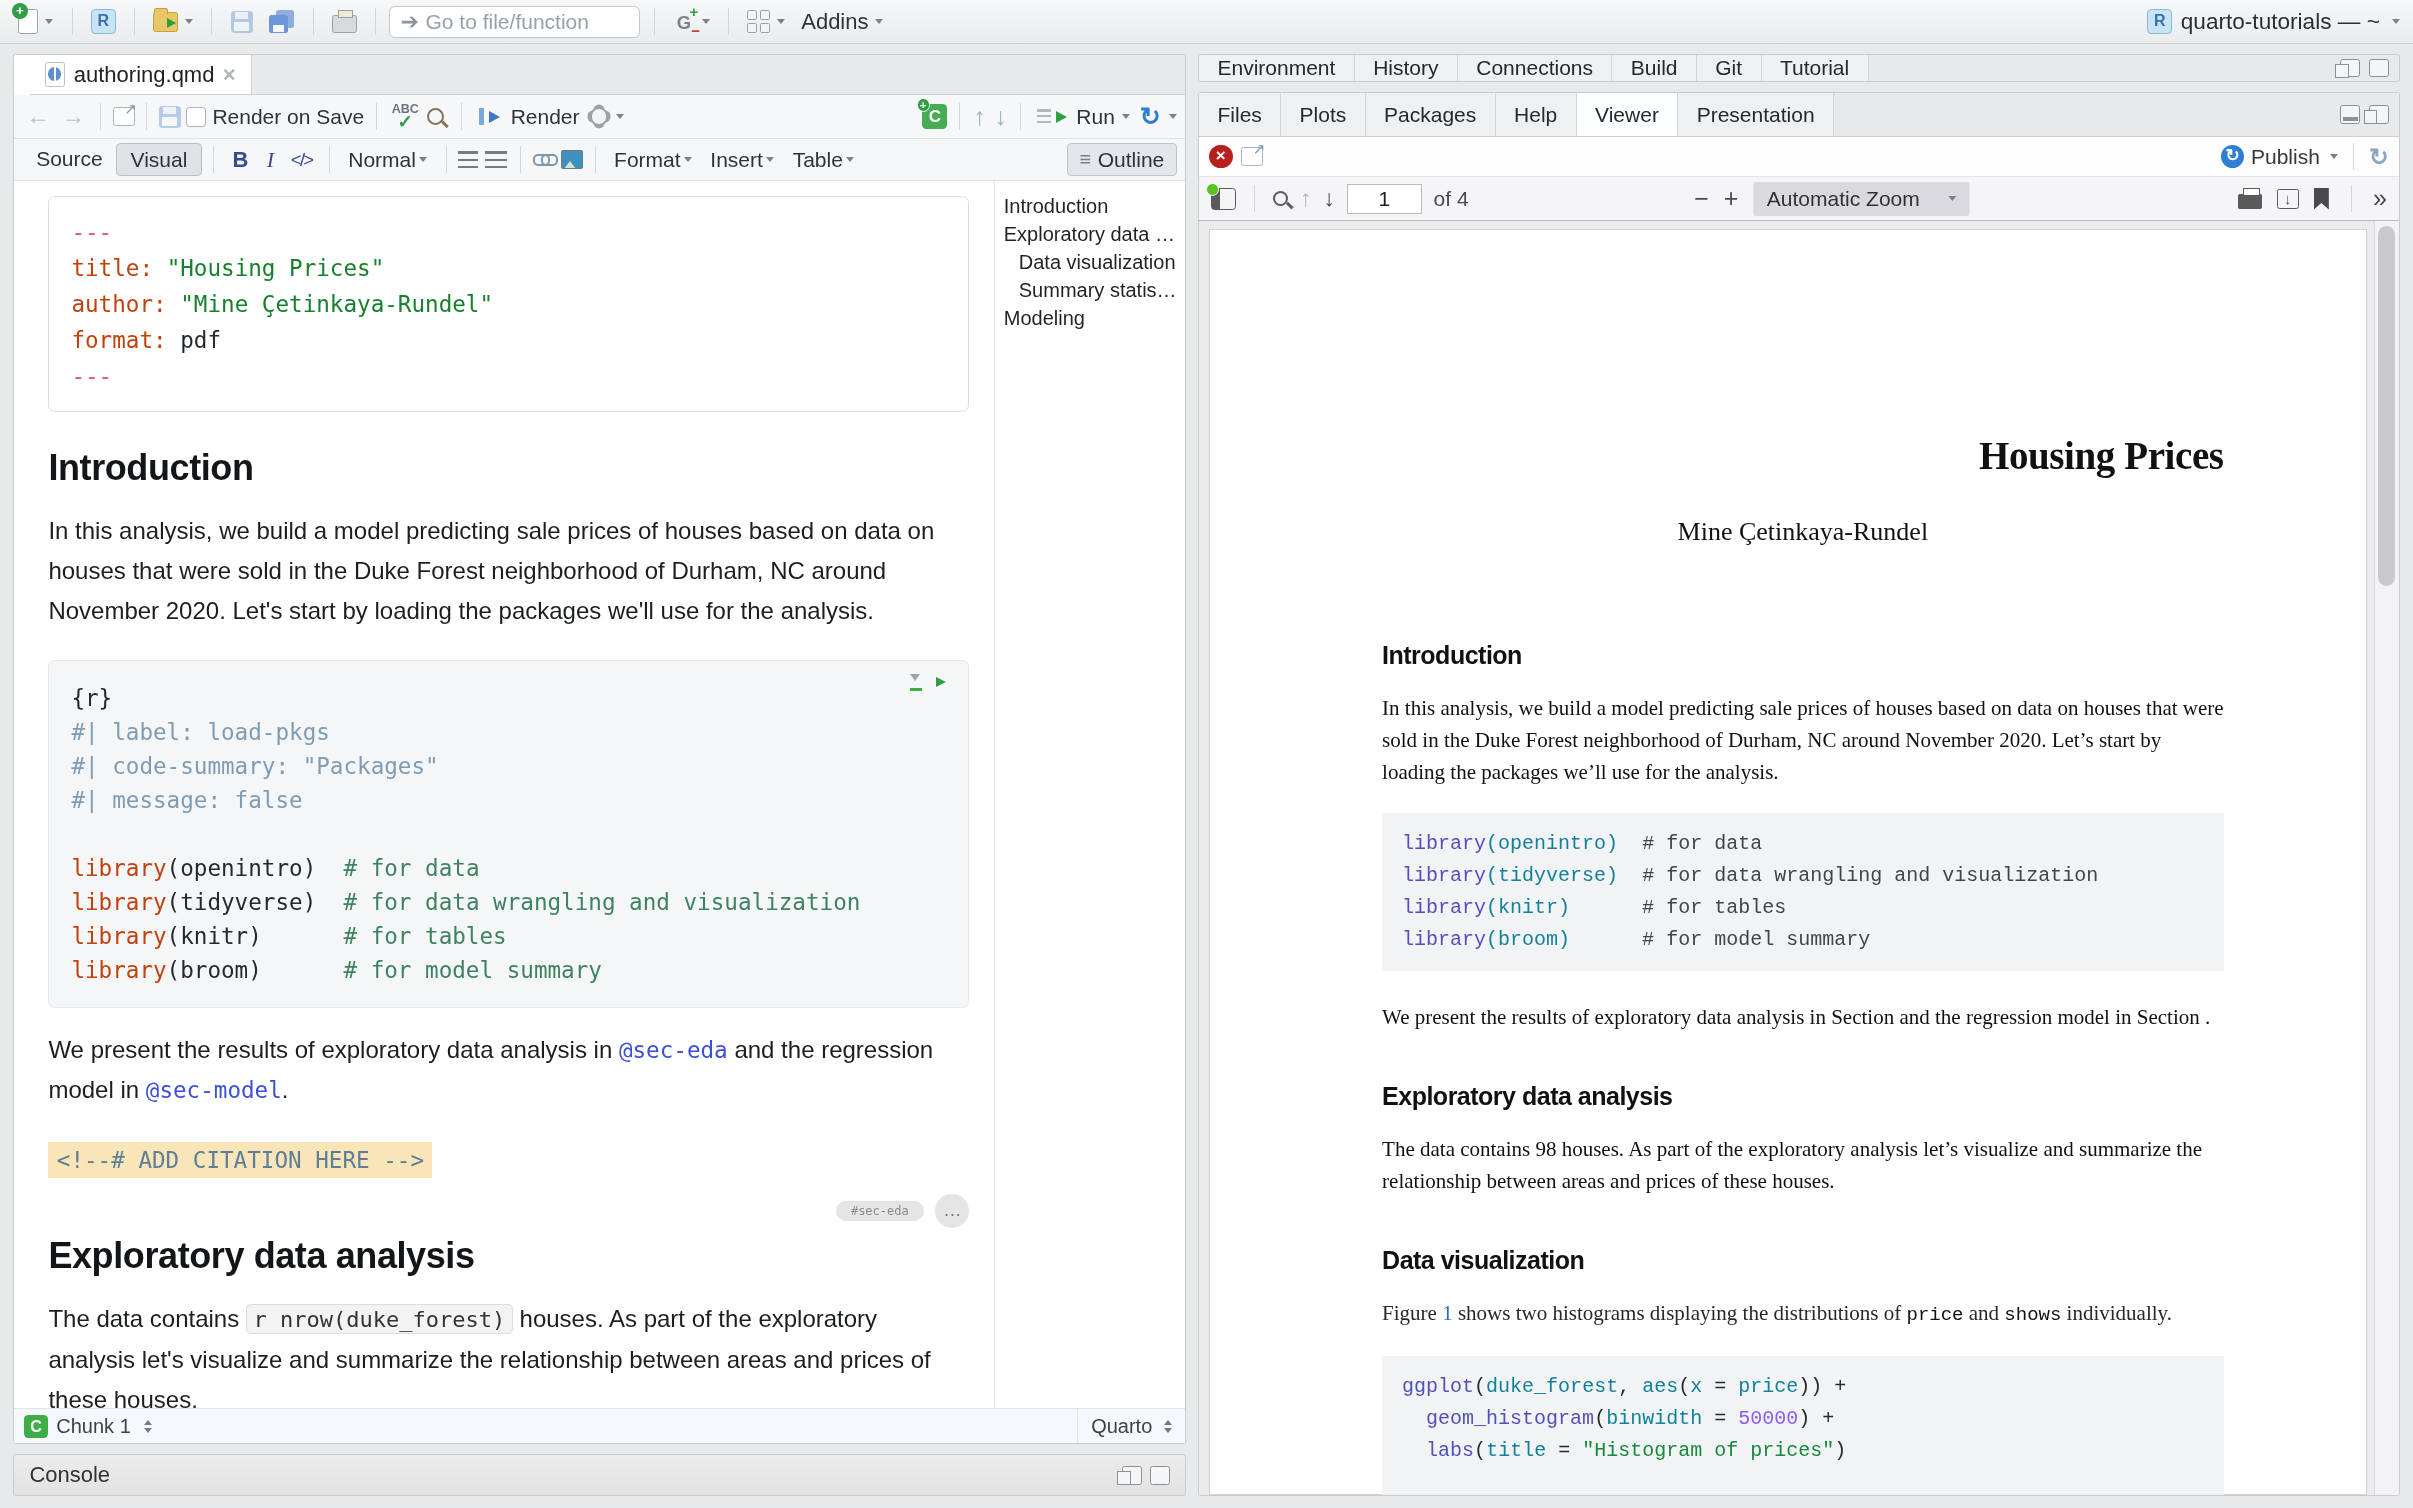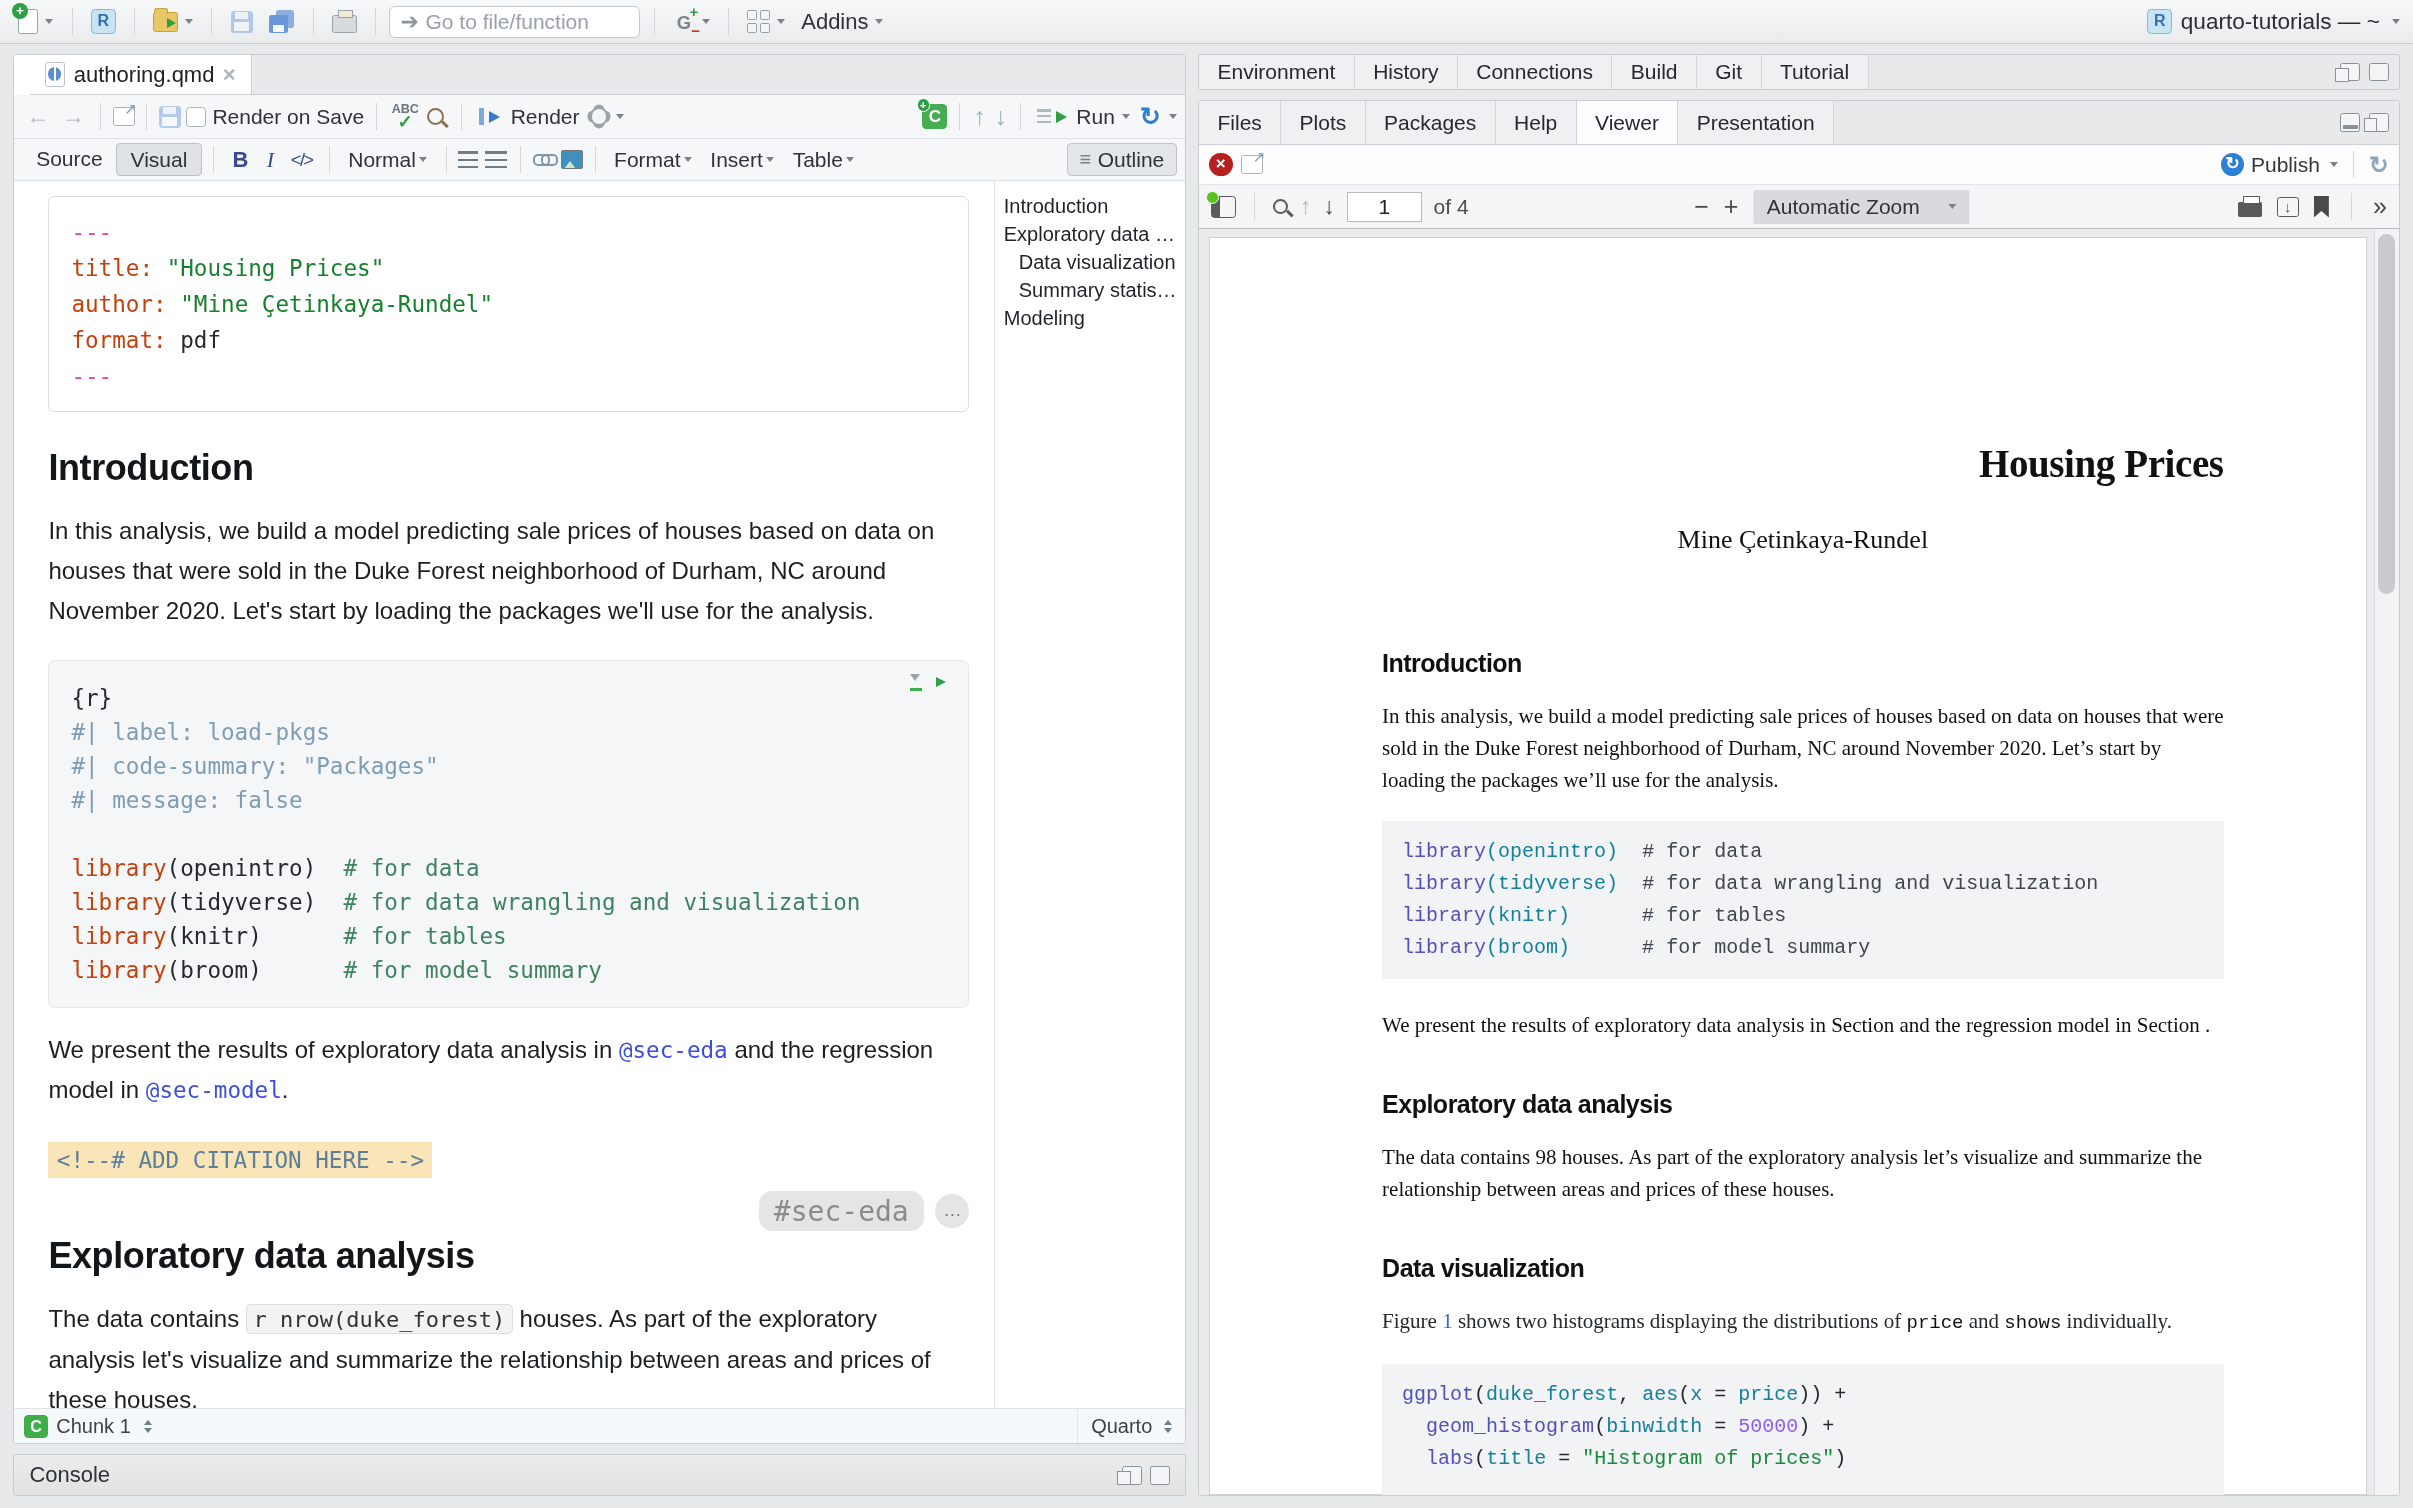--- a/index.html
+++ b/index.html
@@ -123,40 +123,40 @@
          font-family:"DejaVu Sans Mono",monospace;font-size:22.6px;line-height:34px;}
   .chunk-actions{position:absolute;top:13.4px;right:17px;display:flex;gap:13.4px;align-items:center;}
   .ic-runabove{position:relative;width:13.4px;height:17px;}
   .ic-runabove::before{content:"";position:absolute;top:0;left:0.8px;width:0;height:0;border:5.9px solid transparent;border-top:7.5px solid #9aa3aa;}
   .ic-runabove::after{content:"";position:absolute;bottom:0;left:0;width:12.6px;height:3.4px;background:#3fae49;}
   .ic-play-sm{width:0;height:0;border:5.9px solid transparent;border-left:10px solid #2f9e44;}
   .tk-r{font-family:"DejaVu Sans Mono",monospace;color:#3d4ed8;font-size:22.6px;}
   .tk-ic{font-family:"DejaVu Sans Mono",monospace;color:#333;font-size:22px;background:#f3f3f3;border:0.8px solid #ddd;border-radius:5px;padding:1.7px 6.7px;}
   .citation{display:inline-block;margin-top:32px;background:#fae5b8;color:#5d7f99;font-family:"DejaVu Sans Mono",monospace;font-size:22.6px;padding:5px 8.4px;}
   .badge-row{display:flex;justify-content:flex-end;align-items:center;gap:11.7px;margin-top:15px;height:37px;}
-  .sec-badge{background:#e5e5e5;color:#8b8b8b;font-family:"DejaVu Sans Mono",monospace;font-size:28px;border-radius:13.4px;padding:3.4px 15px;}
+  .sec-badge{background:#e5e5e5;color:#8b8b8b;font-family:"DejaVu Sans Mono",monospace;font-size:12px;border-radius:13.4px;padding:3.4px 15px;}
   .dots-badge{background:#e5e5e5;color:#777;border-radius:50%;width:34px;height:34px;font-size:18.4px;line-height:32px;text-align:center;}
 
   .statusbar{height:35px;background:#f5f9fb;border-top:0.8px solid #e0e4e7;display:flex;align-items:center;font-size:20px;color:#3c4247;}
   .chunk-ind{display:flex;align-items:center;gap:8.4px;padding:0 10px;}
   .c-badge{width:23.5px;height:23.5px;background:#3fae49;border-radius:4.2px;color:#fff;font-size:16px;font-weight:bold;text-align:center;line-height:23.5px;}
   .updn{display:inline-flex;flex-direction:column;gap:2.5px;margin-left:5px;}
   .updn i{width:0;height:0;border:4.2px solid transparent;}
   .updn .u{border-bottom:5px solid #6f7d88;}
   .updn .d{border-top:5px solid #6f7d88;}
   .status-right{margin-left:auto;border-left:0.8px solid #e0e4e7;height:100%;display:flex;align-items:center;padding:0 13.4px;gap:6.7px;}
 
   .console-pane{height:42px;background:linear-gradient(#ececec,#e2e2e2);display:flex;align-items:center;padding:0 15px;font-size:22px;color:#2d3338;}
   .pane-icons{margin-left:auto;display:flex;gap:8.4px;}
   .win-ic{width:20px;height:18.4px;border:1.7px solid #8a9299;border-radius:2.5px;background:#f4f5f6;position:relative;}
   .win-ic.minv::after{content:"";position:absolute;left:1.7px;bottom:1.7px;right:1.7px;height:4.2px;background:#8a9299;}
   .win-ic.two::after{content:"";position:absolute;left:-5.9px;top:4.2px;width:11.7px;height:11.7px;border:1.7px solid #8a9299;background:#f4f5f6;}
 
   
-  .env-pane{height:36px;background:#e7e9eb;display:flex;align-items:stretch;}
+  .env-pane{height:28px;background:#e7e9eb;display:flex;align-items:stretch;}
   .rtab{display:flex;align-items:center;padding:0 18.4px;font-size:21px;color:#24292e;background:#eef0f1;border-right:0.8px solid #d2d6d9;}
   .env-pane .pane-icons,.tabbar2 .pane-icons{align-items:center;padding-right:10px;}
   .lower-pane{flex:1;display:flex;flex-direction:column;}
   .tabbar2{height:44px;background:#e7e9eb;border-bottom:0.8px solid #cdd1d5;display:flex;align-items:stretch;}
   .rtab.active{background:#fbfdfe;border-top:0.8px solid #cdd1d5;margin-top:-0.8px;}
 
   .viewer-tb{height:40px;display:flex;align-items:center;background:#fdfdfd;border-bottom:0.8px solid #e2e5e8;padding:0 10px;gap:8.4px;}
   .ic-stop{width:23.5px;height:23.5px;border-radius:50%;background:#b7201e;color:#fff;font-size:17px;font-weight:bold;text-align:center;line-height:22.6px;}
   .publish{display:flex;align-items:center;gap:6.7px;font-size:21px;color:#33383d;}
   .ic-pub{width:23.5px;height:23.5px;border-radius:50%;background:#2c7fd4;color:#fff;font-size:17px;text-align:center;line-height:22.6px;font-weight:bold;}

